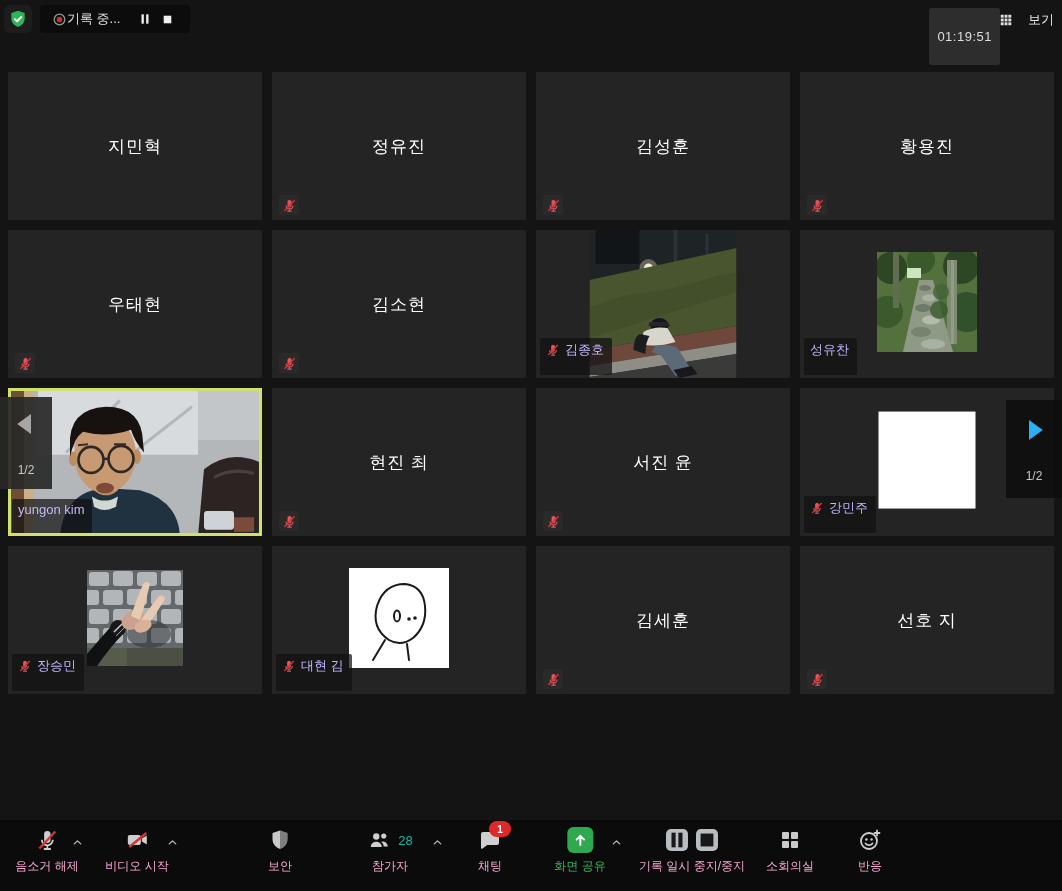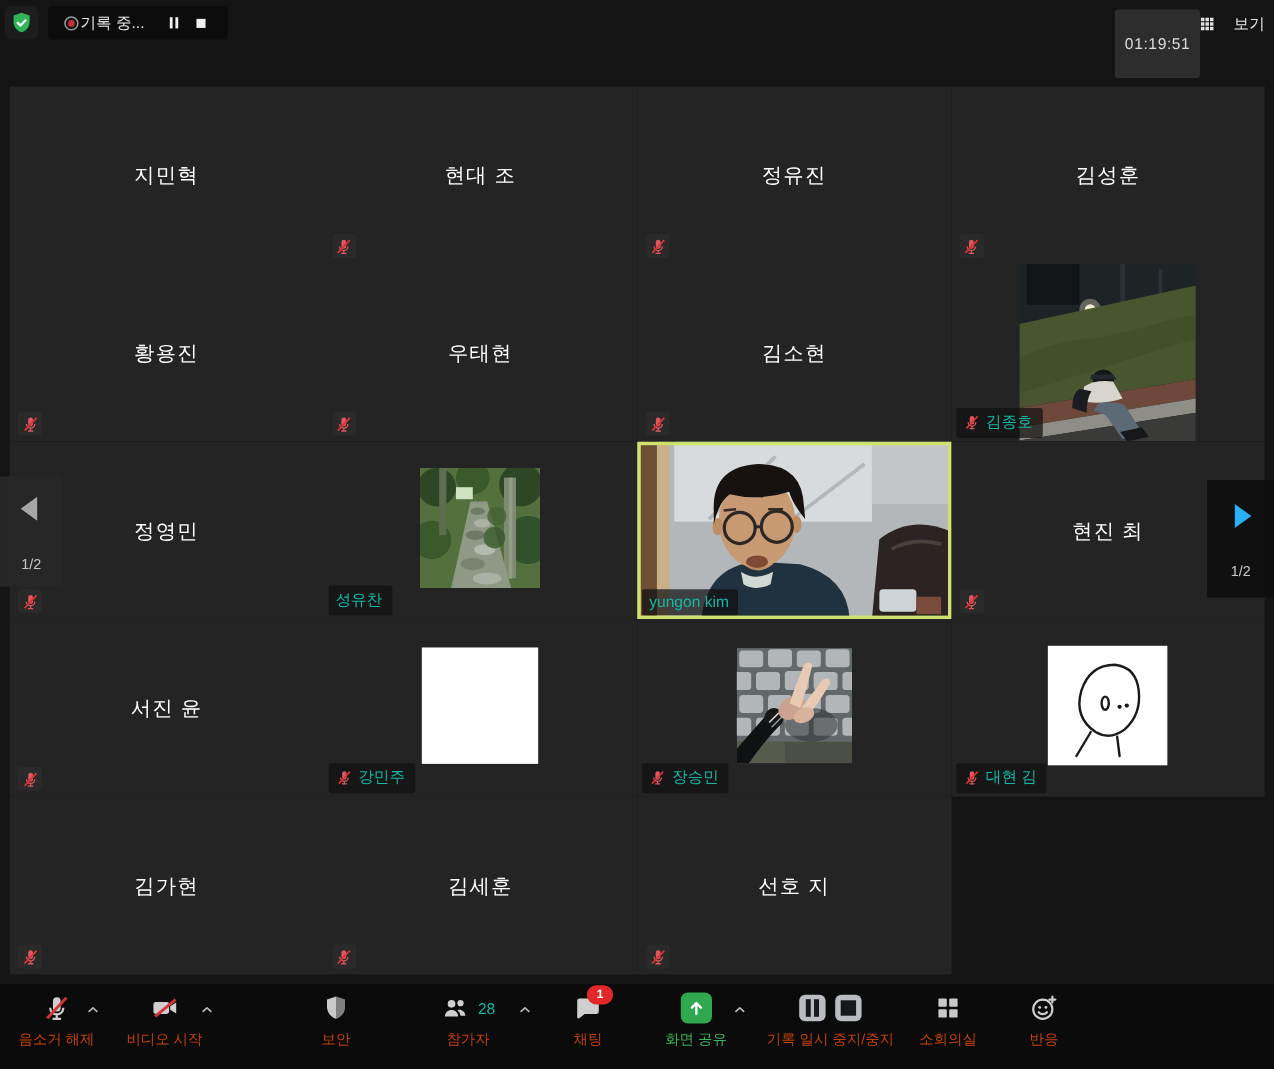--- a/index.html
+++ b/index.html
@@ -14,46 +14,46 @@
       display:flex;align-items:center;padding:0 12px;}
   .rec-pill .rec-ic{width:15px;height:15px}
   .rec-pill .rec-txt{color:#e6e6e6;font-size:13px;margin-right:14px;white-space:nowrap}
   .rec-ctl{width:22px;height:22px;display:flex;align-items:center;justify-content:center}
   .timer{position:absolute;right:62px;top:8px;height:23px;background:#2d2d2d;border-radius:3px;
       color:#dedede;font-size:13px;display:flex;align-items:center;padding:17px 8px;letter-spacing:.5px}
   .view-btn{position:absolute;right:8px;top:8px;height:23px;display:flex;align-items:center;gap:15px;color:#e8e8e8;font-size:13px}
   .view-btn svg{width:14px;height:14px;color:#e0e0e0}
   
   .grid{position:absolute;left:8px;top:72px;width:1046px;height:608px;display:grid;
-      grid-template-columns:repeat(4,1fr);grid-template-rows:repeat(5,148px);gap:0}
+      grid-template-columns:repeat(4,1fr);grid-template-rows:repeat(5,148px);gap:10px}
   .tile{position:relative;background:#242424;overflow:hidden}
   .cname{position:absolute;inset:0;display:flex;align-items:center;justify-content:center;
       color:#fff;font-size:17px;font-weight:500;letter-spacing:1px}
   .micbadge{position:absolute;left:7px;bottom:5px;width:20px;height:20px;border-radius:3px;
       background:rgba(50,50,50,.45);display:flex;align-items:center;justify-content:center;color:#e0565e}
   .micbadge svg{width:15px;height:15px}
   .nlabel{position:absolute;left:4px;bottom:3px;display:flex;align-items:center;gap:5px;
-      background:rgba(16,16,16,.72);color:#14b8a6;font-size:13px;padding:3px 8px 4px 6px;border-radius:2px;z-index:4}
+      background:rgba(16,16,16,.72);color:#c4b5fd;font-size:13px;padding:3px 8px 16px 6px;border-radius:2px;z-index:4}
   .nlabel .mic{width:14px;height:14px;color:#e0565e;flex:0 0 auto}
   .sqmedia{position:absolute;left:50%;top:50%;transform:translate(-50%,-52%)}
   .fullmedia{position:absolute;inset:0;width:100%;height:100%}
   .active-border{position:absolute;inset:0;border:3px solid #cfe26d;pointer-events:none;z-index:6}
   
   .nav{position:absolute;z-index:8;display:flex;flex-direction:column;align-items:center;justify-content:center;gap:24px}
   .nav-left{left:0;top:397px;width:52px;height:92px;background:rgba(40,40,40,.92)}
   .nav-right{right:0;top:400px;width:56px;height:98px;background:rgba(14,14,14,.88)}
   .nav svg{width:30px;height:30px}
   .nav .pg{font-size:12px;color:#c8c8c8}
   
   .toolbar{position:absolute;left:0;top:820px;width:100%;height:71px;background:#0b0b0c}
   .tb-item{position:absolute;top:7px;transform:translateX(-50%);display:flex;flex-direction:column;
       align-items:center;gap:5px;color:#cfcfcf}
   .tb-icon{height:26px;display:flex;align-items:center;justify-content:center;gap:5px}
   .tb-icon svg{width:24px;height:24px}
-  .tb-label{font-size:12px;color:#c2410c;white-space:nowrap}
+  .tb-label{font-size:12px;color:#f9a8d4;white-space:nowrap}
   .tb-caret{position:absolute;top:15px;width:14px;height:14px;color:#bdbdbd;transform:translateX(-50%)}
   .tb-caret svg{width:13px;height:13px}
   .count{font-size:13px;color:#14b8a6;margin-left:2px}
   .chat-wrap{position:relative}
   .badge{position:absolute;top:-7px;right:-9px;min-width:16px;height:16px;border-radius:8px;background:#e02828;
       color:#fff;font-size:10px;font-weight:bold;display:flex;align-items:center;justify-content:center;padding:0 3px}
   .share-sq{width:26px;height:26px;border-radius:6px;background:#2fa84f;display:flex;align-items:center;justify-content:center}
   .share-sq svg{width:18px;height:18px}
   .share-label{color:#3db55c}
   .ctl-btn{width:22px;height:22px;border-radius:5px;background:#b9bcc0;display:flex;align-items:center;justify-content:center}
@@ -162,28 +162,20 @@
         <use href="#i-grid9"></use>
       </svg>
     <span>보기</span>
   </div>
 </div>
 
 <div class="grid">
 
   <div class="tile">
     <div class="cname">지민혁</div>
-  </div>
-  <div class="tile">
-    <div class="cname">현대 조</div>
-    <div class="micbadge">
-        <svg>
-          <use href="#i-mic-off"></use>
-        </svg>
-      </div>
   </div>
   <div class="tile">
     <div class="cname">정유진</div>
     <div class="micbadge">
         <svg>
           <use href="#i-mic-off"></use>
         </svg>
       </div>
   </div>
   <div class="tile">
@@ -241,28 +233,20 @@
       <path d="M84 140 l18 -4 6 8 -18 4 z" fill="#17181c"></path>
     </svg>
     <div class="nlabel">
       <svg class="mic">
           <use href="#i-mic-off"></use>
         </svg>
       <span>김종호</span>
     </div>
   </div>
 
-  <div class="tile">
-    <div class="cname">정영민</div>
-    <div class="micbadge">
-        <svg>
-          <use href="#i-mic-off"></use>
-        </svg>
-      </div>
-  </div>
 
   <div class="tile">
     <svg class="sqmedia" width="100" height="100" viewBox="0 0 100 100">
       <rect width="100" height="100" fill="#53703d"></rect>
       <circle cx="14" cy="16" r="16" fill="#2d4724"></circle>
       <circle cx="44" cy="8" r="14" fill="#3a5a2c"></circle>
       <circle cx="84" cy="14" r="18" fill="#2d4724"></circle>
       <circle cx="90" cy="60" r="20" fill="#31512a"></circle>
       <circle cx="10" cy="60" r="16" fill="#3a5a2c"></circle>
       <rect x="30" y="16" width="14" height="10" fill="#cfe3c0"></rect>
@@ -400,28 +384,20 @@
       <circle cx="66" cy="50" r="1.8" fill="#1a1a1a"></circle>
     </svg>
     <div class="nlabel">
       <svg class="mic">
           <use href="#i-mic-off"></use>
         </svg>
       <span>대현 김</span>
     </div>
   </div>
   <div class="tile">
-    <div class="cname">김가현</div>
-    <div class="micbadge">
-        <svg>
-          <use href="#i-mic-off"></use>
-        </svg>
-      </div>
-  </div>
-  <div class="tile">
     <div class="cname">김세훈</div>
     <div class="micbadge">
         <svg>
           <use href="#i-mic-off"></use>
         </svg>
       </div>
   </div>
   <div class="tile">
     <div class="cname">선호 지</div>
     <div class="micbadge">

